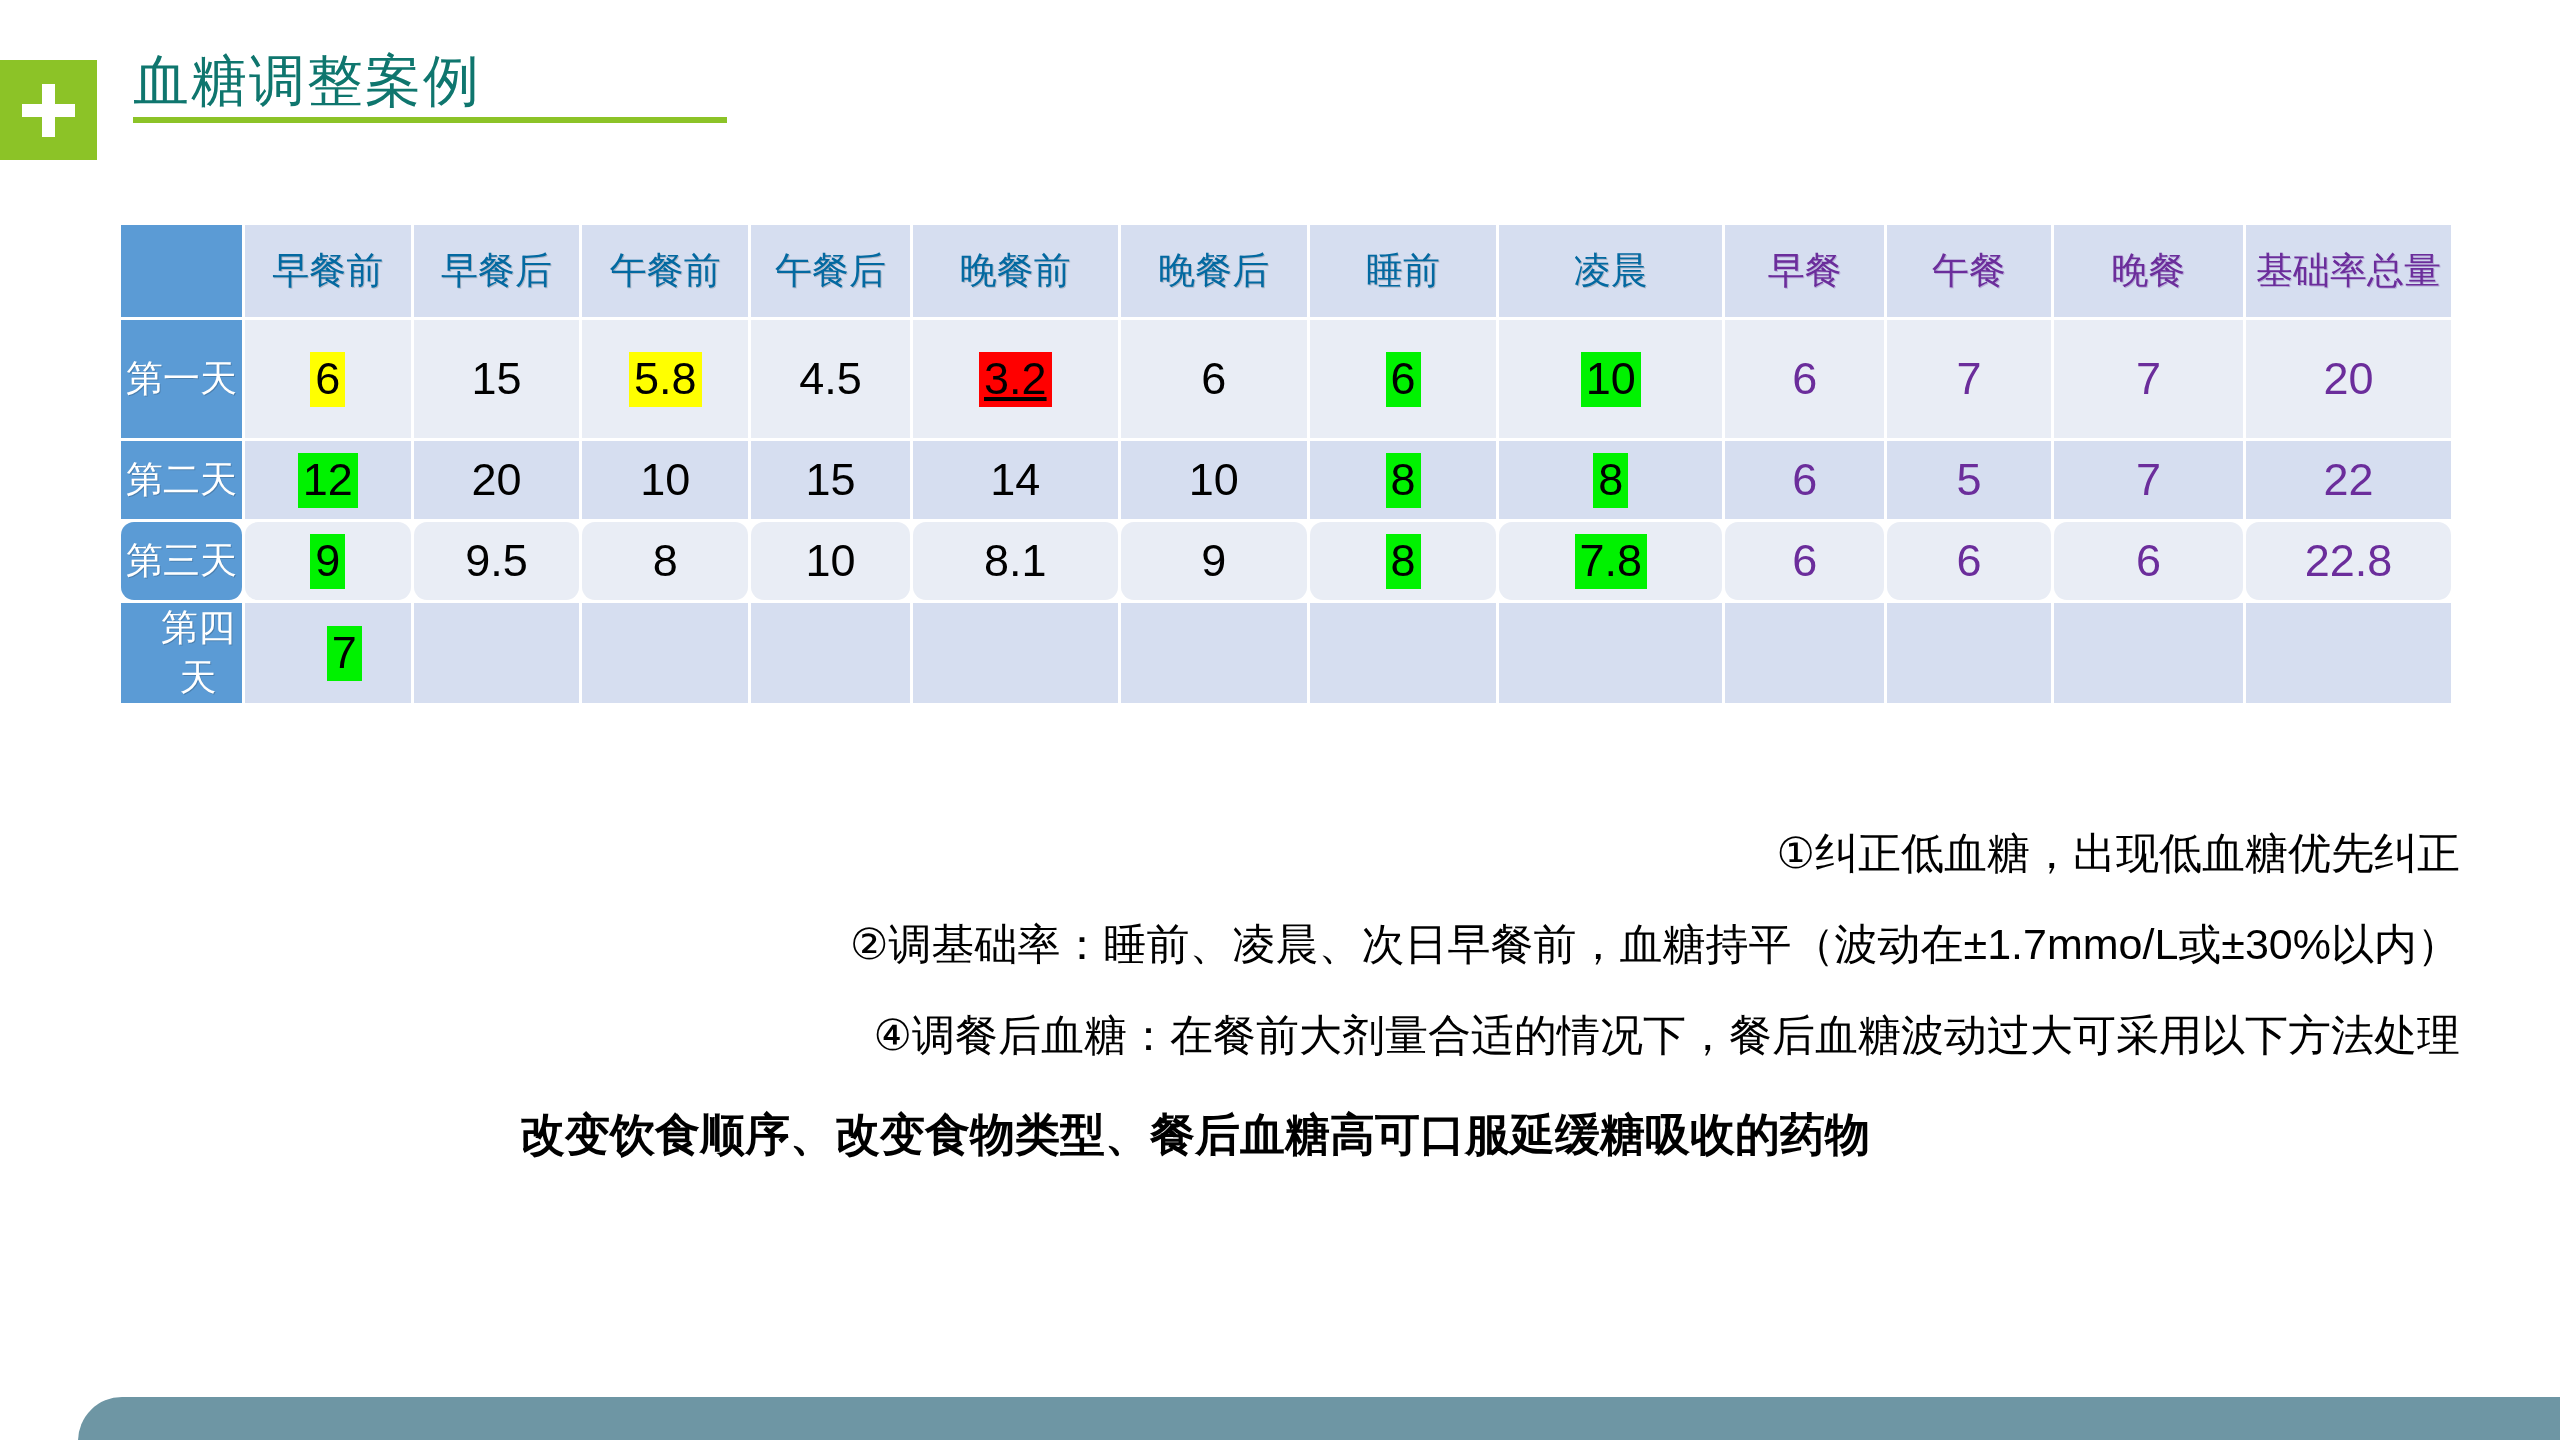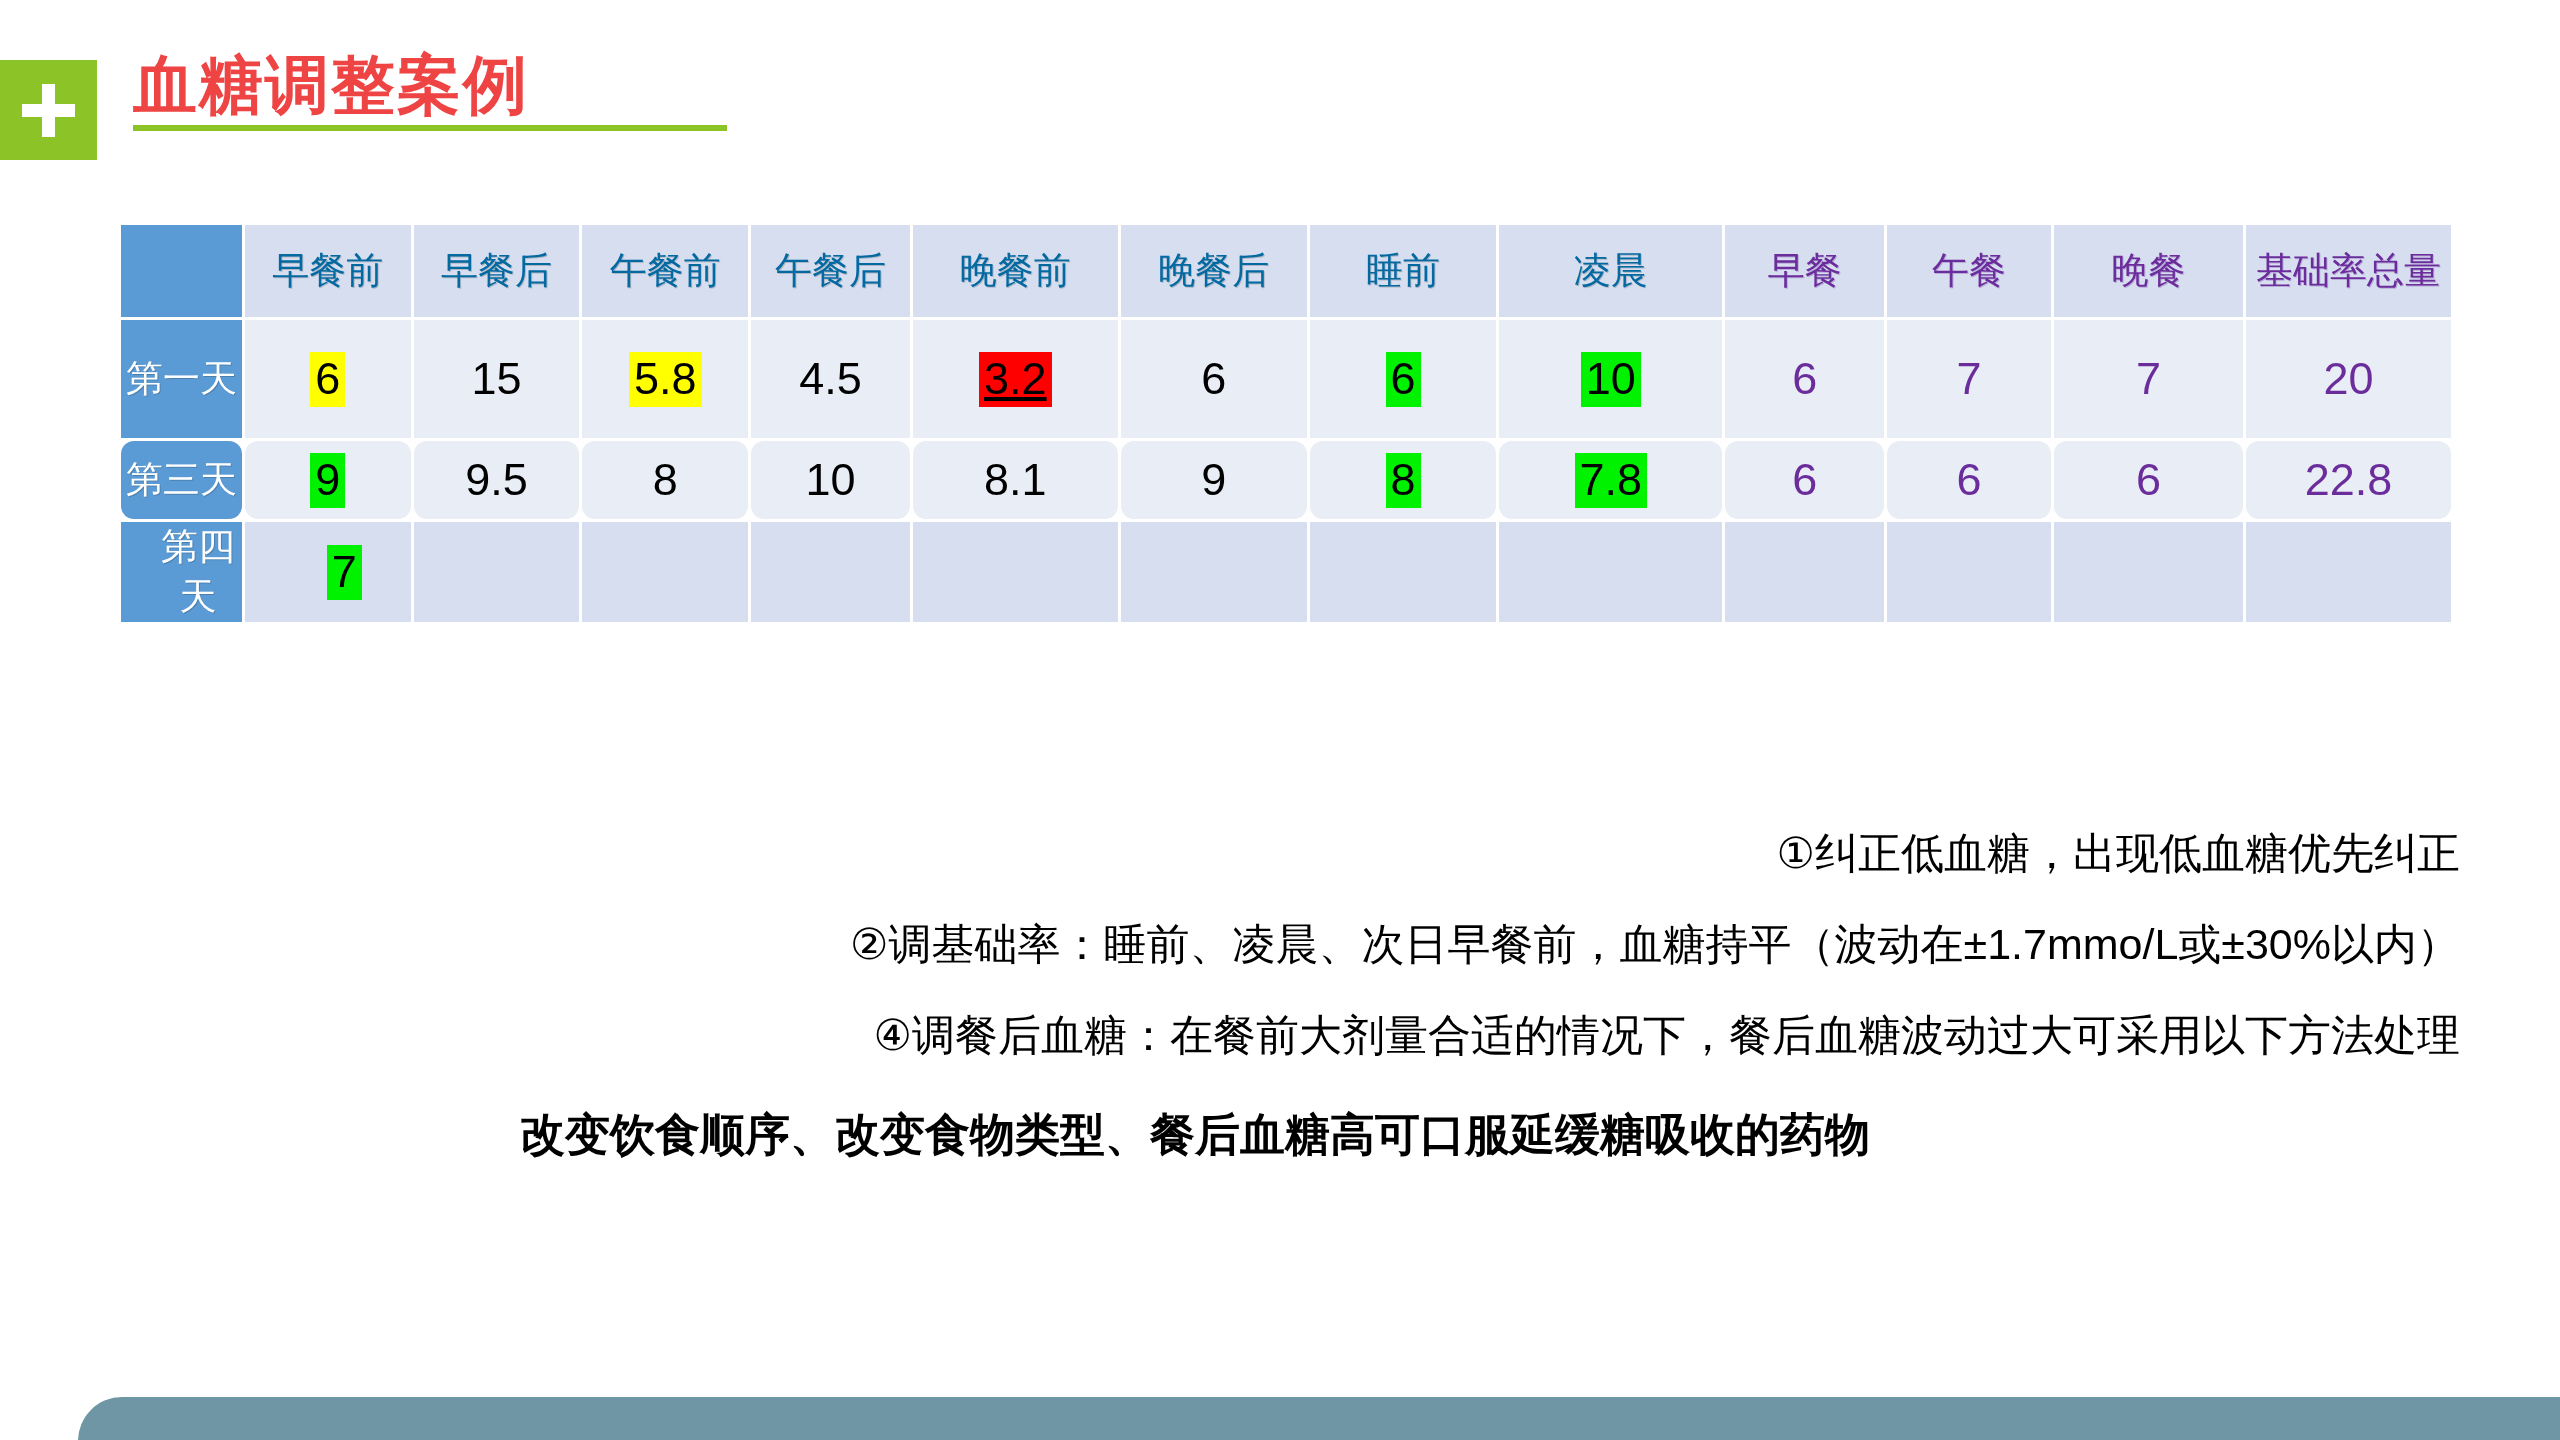--- a/index.html
+++ b/index.html
@@ -38,23 +38,23 @@
     position: absolute;
     left: 42px; top: 24px;
     width: 13px; height: 53px;
     background: #FFFFFF;
   }
   #title-text-wrap {
     margin-left: 36px;
     margin-top: -8px;
   }
   #page-title {
-    font-size: 64px;
-    font-weight: bold;
-    color: #ef4444;
+    font-size: 56px;
+    font-weight: normal;
+    color: #0f766e;
     letter-spacing: 2px;
     line-height: 1.05;
     white-space: nowrap;
   }
   #title-underline {
     margin-top: 6px;
     width: 594px;
     height: 6px;
     background: #8CC327;
   }
@@ -223,20 +223,35 @@
           <td class="cell">4.5</td>
           <td class="cell"><span class="hl hl-red">3.2</span></td>
           <td class="cell">6</td>
           <td class="cell"><span class="hl hl-green">6</span></td>
           <td class="cell"><span class="hl hl-green">10</span></td>
           <td class="cell insulin">6</td>
           <td class="cell insulin">7</td>
           <td class="cell insulin">7</td>
           <td class="cell insulin">20</td>
         </tr>
+        <tr id="row-day2" class="r-even">
+          <td class="row-label">第二天</td>
+          <td class="cell"><span class="hl hl-green">12</span></td>
+          <td class="cell">20</td>
+          <td class="cell">10</td>
+          <td class="cell">15</td>
+          <td class="cell">14</td>
+          <td class="cell">10</td>
+          <td class="cell"><span class="hl hl-green">8</span></td>
+          <td class="cell"><span class="hl hl-green">8</span></td>
+          <td class="cell insulin">6</td>
+          <td class="cell insulin">5</td>
+          <td class="cell insulin">7</td>
+          <td class="cell insulin">22</td>
+        </tr>
         <tr id="row-day3" class="r-odd">
           <td class="row-label">第三天</td>
           <td class="cell"><span class="hl hl-green">9</span></td>
           <td class="cell">9.5</td>
           <td class="cell">8</td>
           <td class="cell">10</td>
           <td class="cell">8.1</td>
           <td class="cell">9</td>
           <td class="cell"><span class="hl hl-green">8</span></td>
           <td class="cell"><span class="hl hl-green">7.8</span></td>

